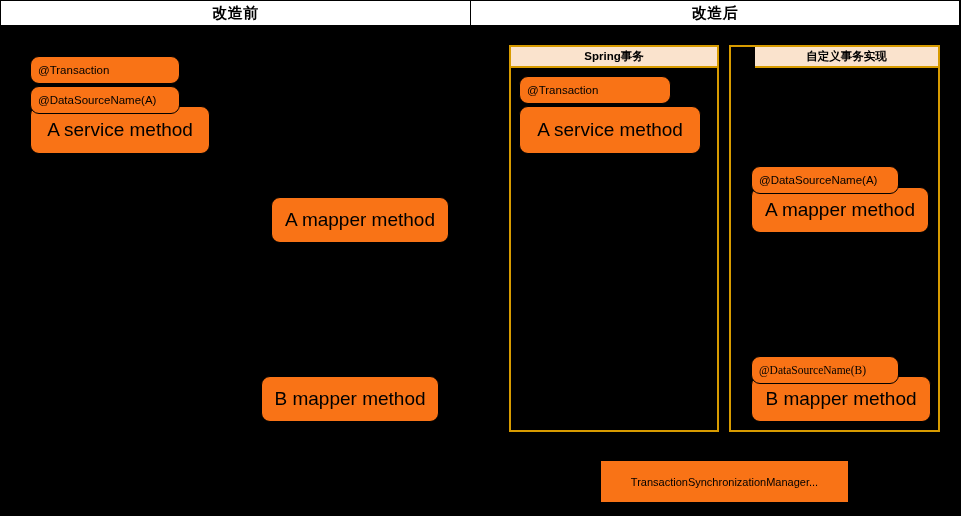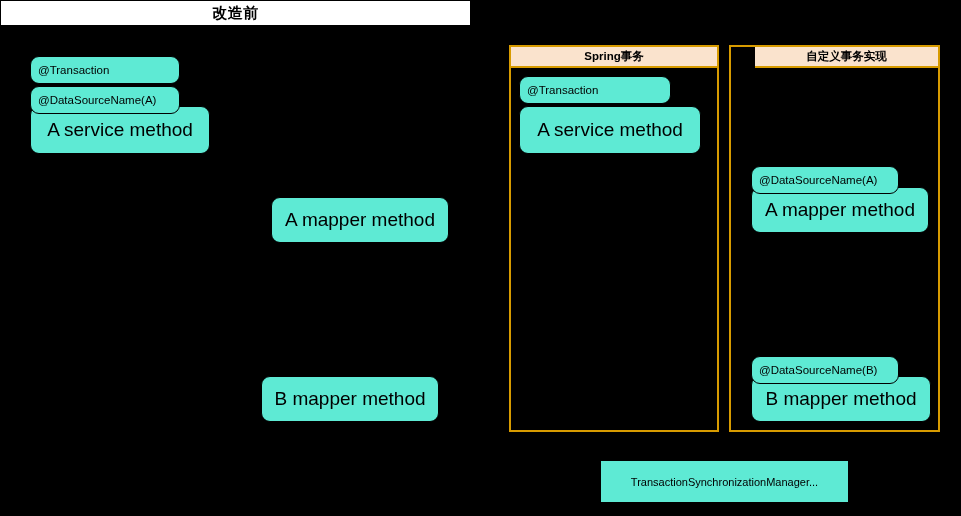--- a/index.html
+++ b/index.html
@@ -35,21 +35,21 @@
     font-weight: bold;
     color: #000000;
     letter-spacing: 0.5px;
   }
   .header-cell.left  { width: 471px; }
   .header-cell.right { width: 490px; margin-left: -1px; }
 
   
   .node {
     position: absolute;
-    background: #5eead4;
+    background: #f97316;
     border: 1px solid #000000;
     border-radius: 9px;
     box-sizing: border-box;
     color: #000000;
     display: flex;
     align-items: center;
   }
   .node.big {
     font-size: 19px;
     justify-content: center;
@@ -84,20 +84,21 @@
     font-weight: bold;
     color: #000000;
     box-sizing: border-box;
   }
 </style>
 </head>
 <body>
 
 <div class="header-strip">
   <div class="header-cell left">改造前</div>
+  <div class="header-cell right">改造后</div>
 </div>
 
 <div class="node anno" style="left:30px; top:56px; width:150px; height:28px;">@Transaction</div>
 
 <div class="node anno" style="left:30px; top:86px; width:150px; height:28px;">@DataSourceName(A)</div>
 
 <div class="node big" style="left:30px; top:106px; width:180px; height:48px;">A service method</div>
 
 <div class="node big" style="left:271px; top:197px; width:178px; height:46px;">A mapper method</div>
 
@@ -112,17 +113,17 @@
 <div class="node big" style="left:519px; top:106px; width:182px; height:48px;">A service method</div>
 
 <div class="lane" style="left:729px; top:45px; width:211px; height:387px;padding-left:24px;">
   <div class="lane-title">自定义事务实现</div>
 </div>
 
 <div class="node anno" style="left:751px; top:166px; width:148px; height:28px;">@DataSourceName(A)</div>
 
 <div class="node big" style="left:751px; top:187px; width:178px; height:46px;">A mapper method</div>
 
-<div class="node anno" style="left:751px; top:356px; width:148px; height:28px;">@DataSourceName(B)</div>
+<div class="node anno" style="left:751px; top:356px; width:148px; height:28px;font-family:Liberation Serif, serif;">@DataSourceName(B)</div>
 
 <div class="node big" style="left:751px; top:376px; width:180px; height:46px;">B mapper method</div>
 
 <div class="node square" style="left:600px; top:460px; width:249px; height:43px;">TransactionSynchronizationManager...</div>
 
 </body></html>

